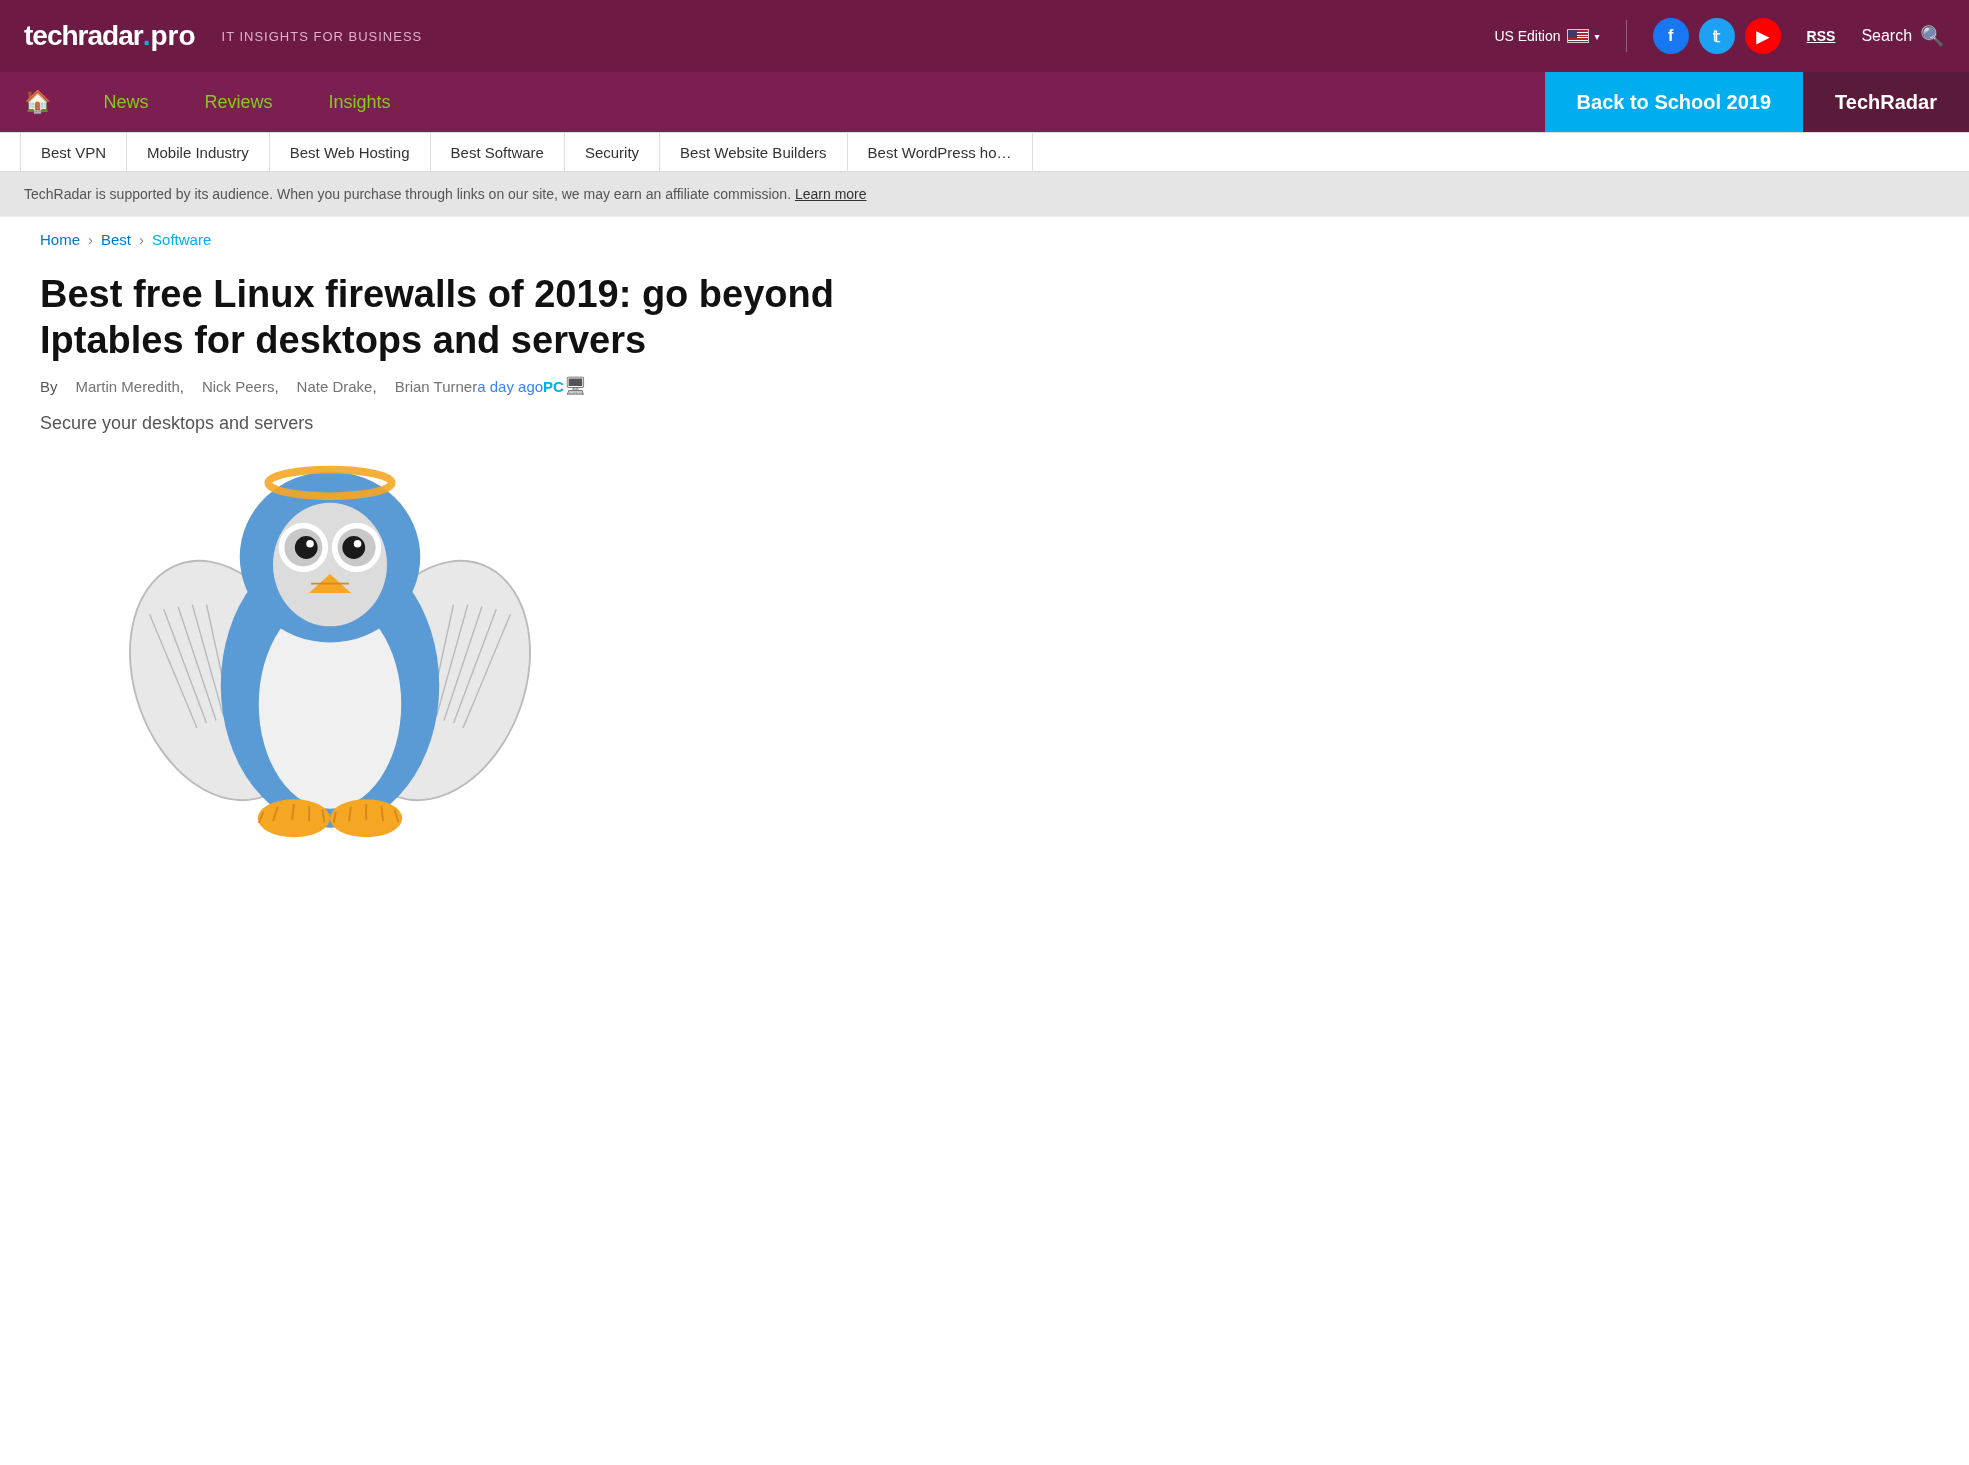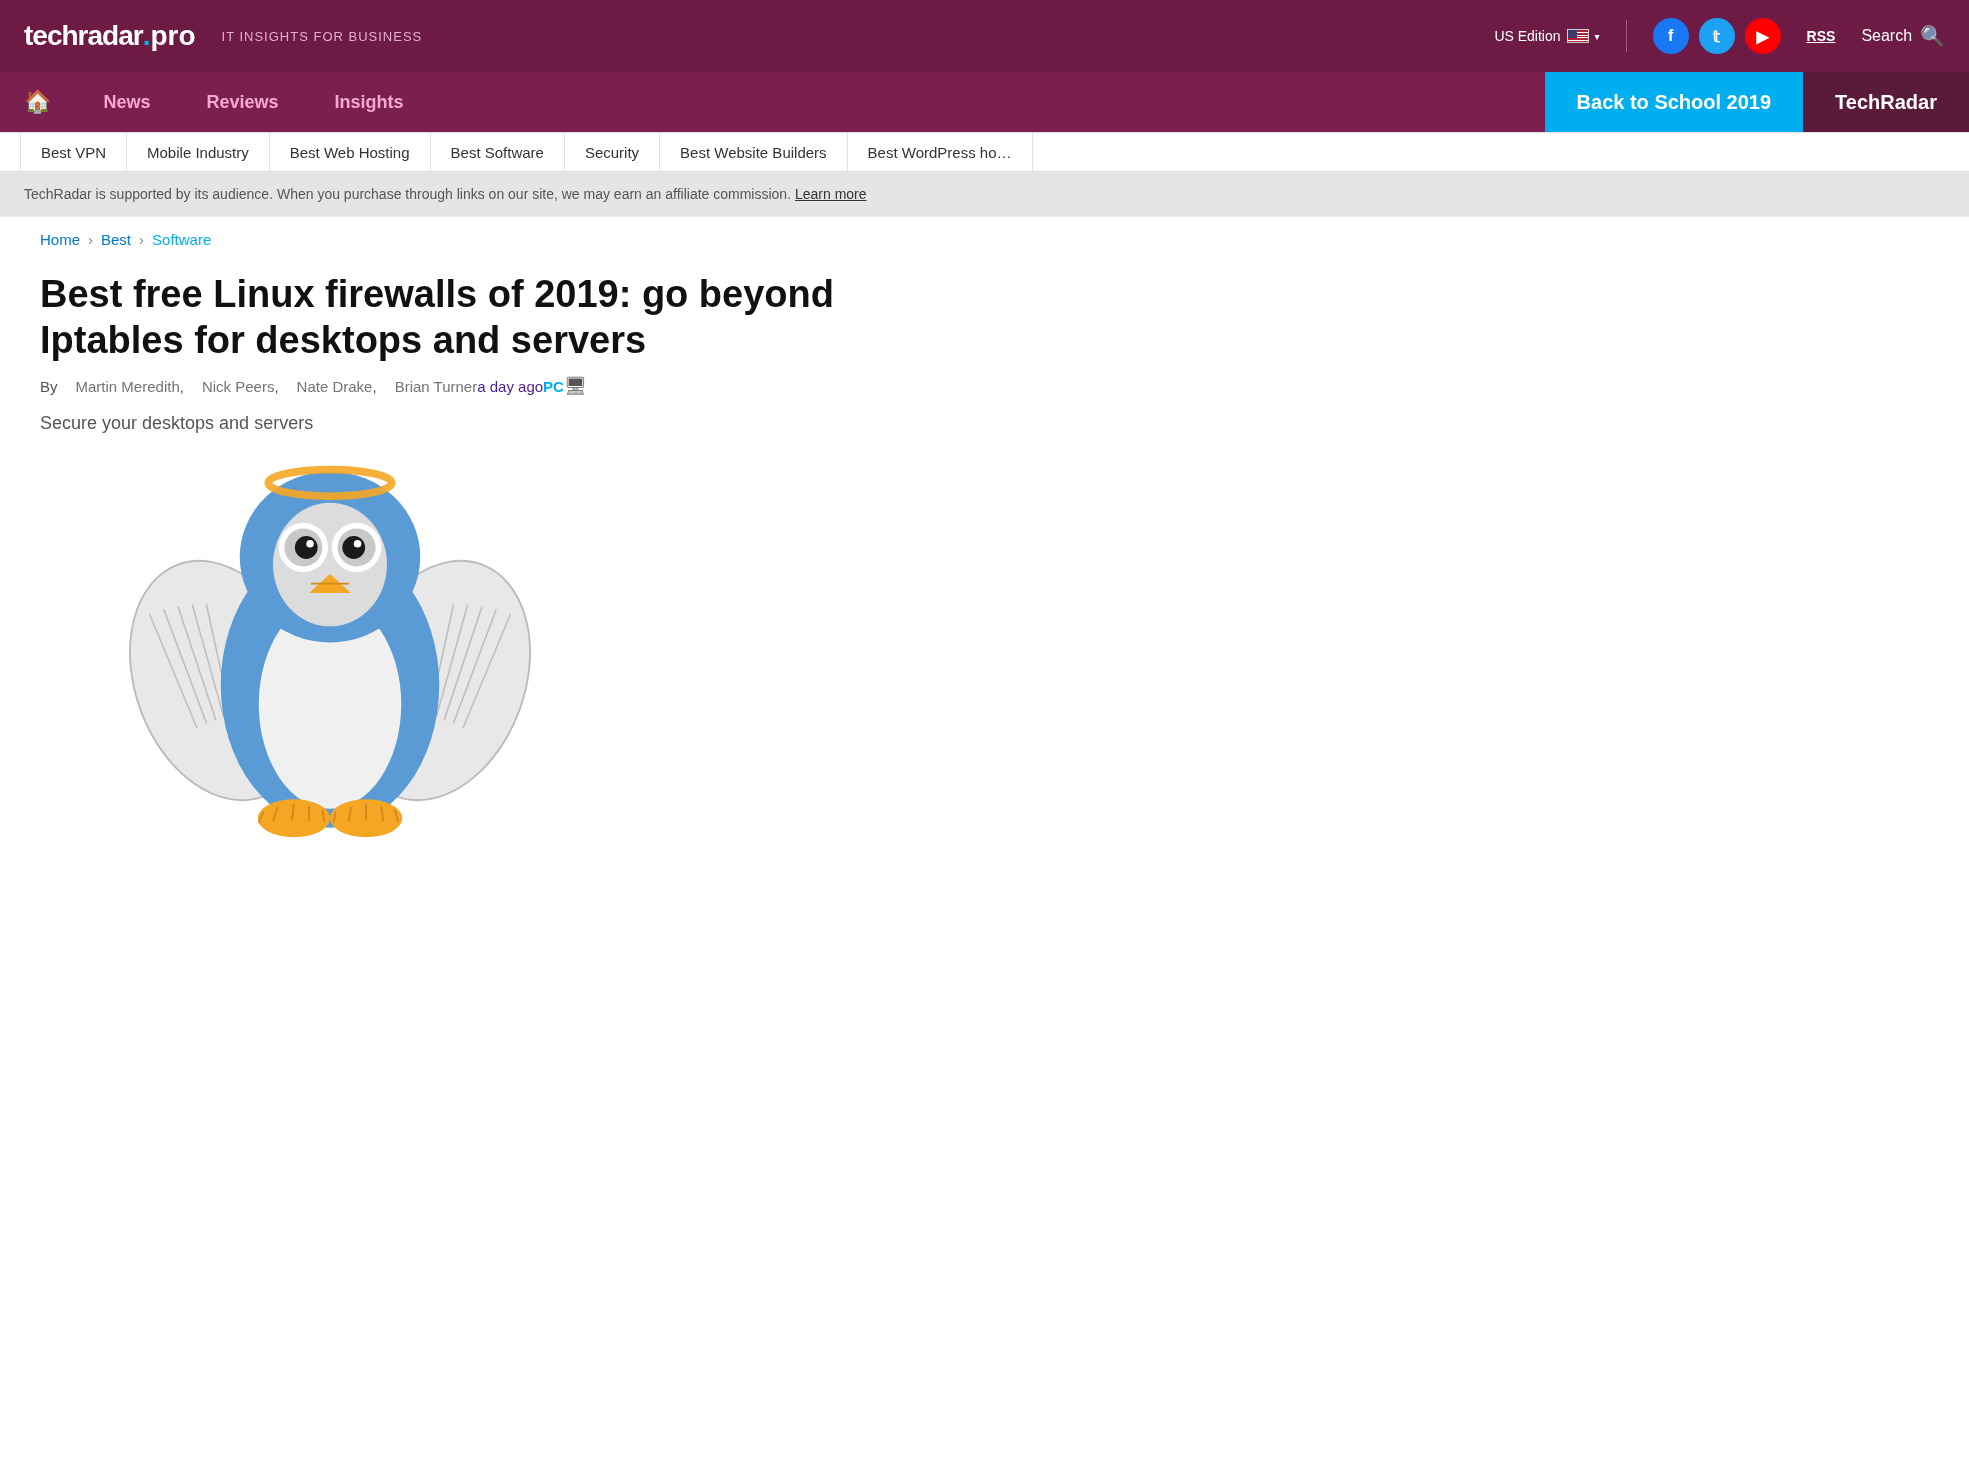--- a/index.html
+++ b/index.html
@@ -145,23 +145,23 @@
       align-items: center;
       padding: 0 24px;
       color: #fff;
       font-size: 22px;
       cursor: pointer;
     }
     .nav-item {
       display: flex;
       align-items: center;
       padding: 0 28px;
-      color: #f9a8d4;
+      color: #84cc16;
       font-size: 18px;
-      font-weight: 700;
+      font-weight: 400;
       cursor: pointer;
       text-decoration: none;
     }
     .nav-spacer { flex: 1; }
     .nav-cta {
       display: flex;
       align-items: center;
       padding: 0 32px;
       background: #00aeef;
       color: #fff;
@@ -244,21 +244,21 @@
     .article-meta {
       display: flex;
       align-items: center;
       font-size: 15px;
       color: #555;
       margin-bottom: 16px;
       flex-wrap: wrap;
     }
     .article-meta .by { color: #555; }
     .article-meta a { color: #737373; text-decoration: none; margin-left: 18px; }
-    .article-meta .time { color: #4c1d95; }
+    .article-meta .time { color: #3b82f6; }
     .article-meta .category {
       color: #00aeef;
       font-weight: 600;
     }
     .monitor-icon { font-size: 18px; color: #555; }
     .article-subtitle {
       font-size: 18px;
       color: #555;
       margin-bottom: 28px;
     }

